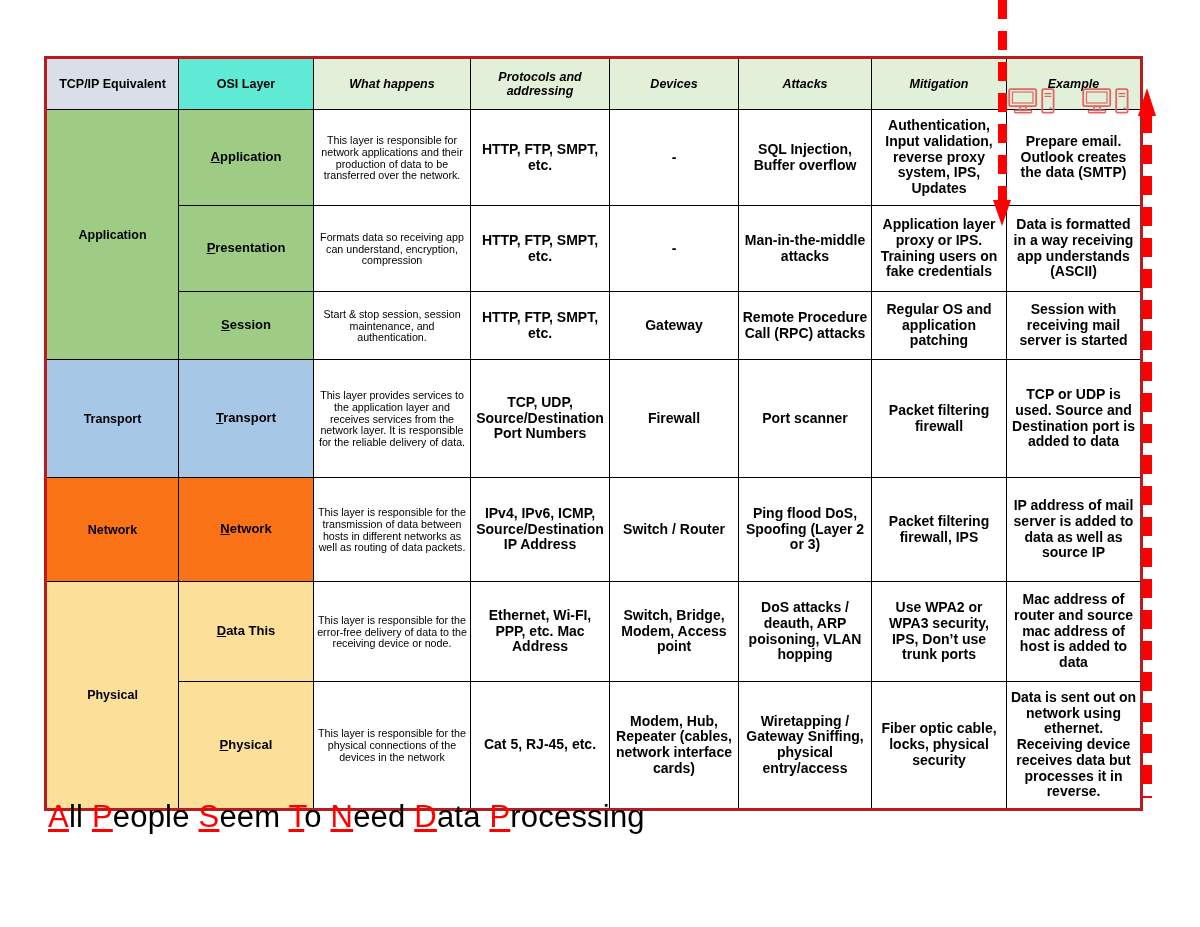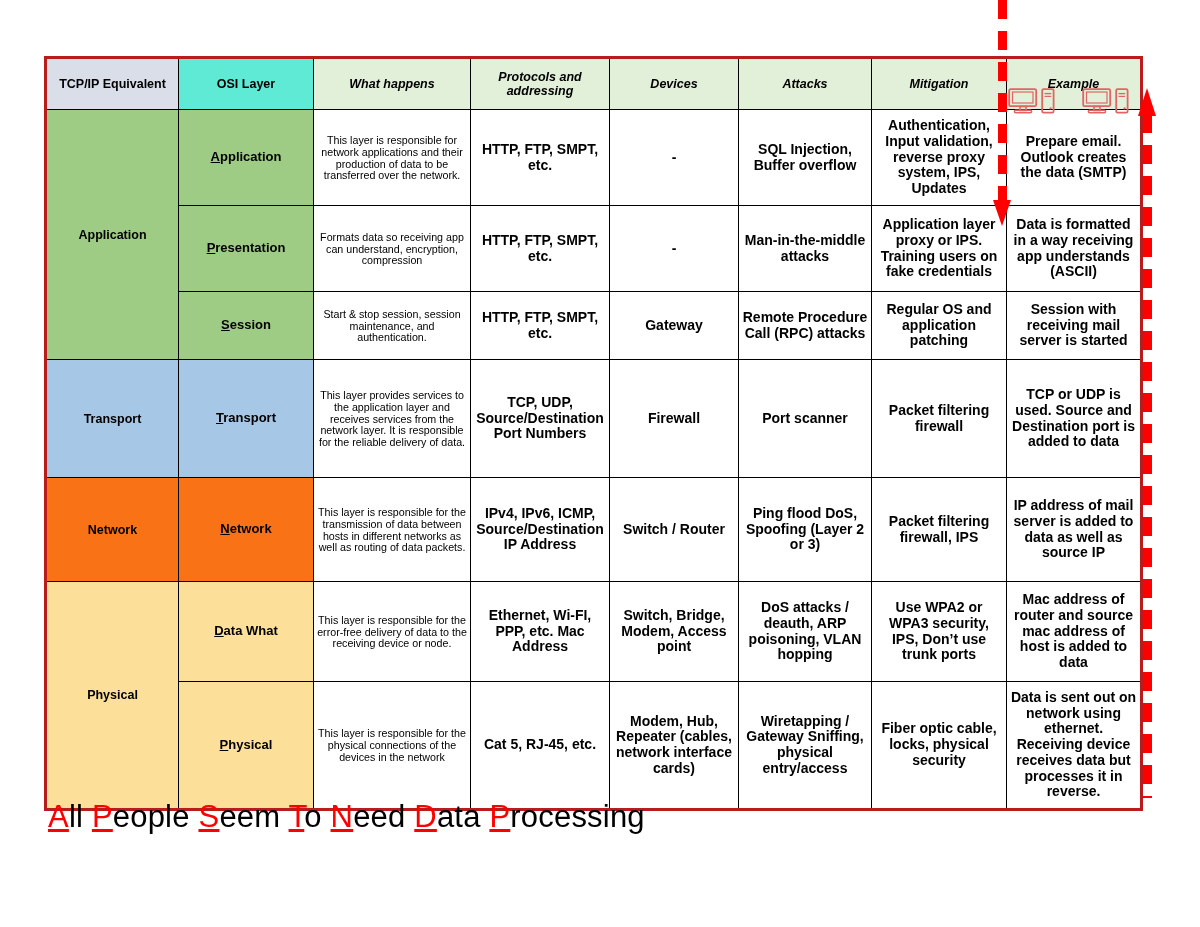--- a/index.html
+++ b/index.html
@@ -248,21 +248,21 @@
         <td class="desc-cell">This layer is responsible for the transmission of data between hosts in different networks as well as routing of data packets.</td>
         <td class="fact-cell">IPv4, IPv6, ICMP, Source/Destination IP Address</td>
         <td class="fact-cell">Switch / Router</td>
         <td class="fact-cell">Ping flood DoS, Spoofing (Layer 2 or 3)</td>
         <td class="fact-cell">Packet filtering firewall, IPS</td>
         <td class="fact-cell">IP address of mail server is added to data as well as source IP</td>
       </tr>
 
       <tr style="height:100px;">
         <td class="tcpip-cell fill-yellow" rowspan="2">Physical</td>
-        <td class="osi-cell fill-yellow"><u>D</u><span>ata What</span></td>
+        <td class="osi-cell fill-yellow"><u>D</u><span>ata This</span></td>
         <td class="desc-cell">This layer is responsible for the error-free delivery of data to the receiving device or node.</td>
         <td class="fact-cell">Ethernet, Wi-FI, PPP, etc. Mac Address</td>
         <td class="fact-cell">Switch, Bridge, Modem, Access point</td>
         <td class="fact-cell">DoS attacks / deauth, ARP poisoning, VLAN hopping</td>
         <td class="fact-cell">Use WPA2 or WPA3 security, IPS, Don’t use trunk ports</td>
         <td class="fact-cell">Mac address of router and source mac address of host is added to data</td>
       </tr>
 
       <tr style="height:128px;">
         <td class="osi-cell fill-yellow"><u>P</u><span>hysical</span></td>

